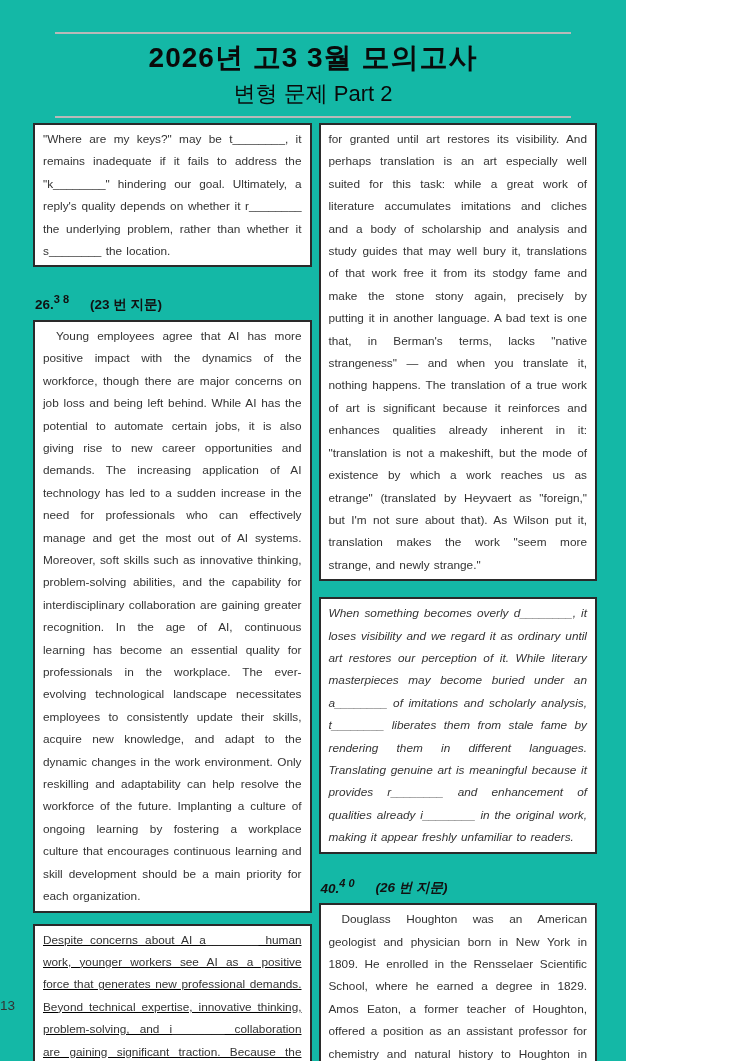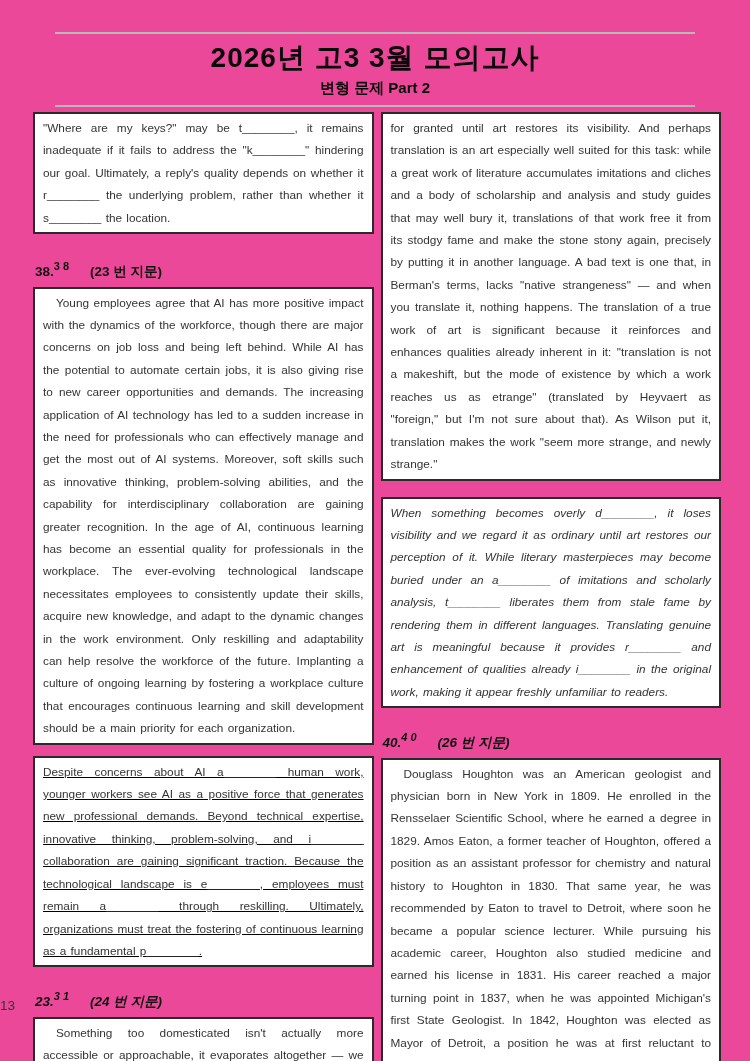--- a/index.html
+++ b/index.html
@@ -1,28 +1,28 @@
 <!DOCTYPE html>
 <html><head>
 <meta charset="utf-8">
 <style>
   html,body{margin:0;padding:0;background:#ffffff;}
   .page{
-    width:750px;height:1061px;position:relative;overflow:hidden;background:#ec4899;
+    width:626px;height:1061px;position:relative;overflow:hidden;background:#14b8a6;
     font-family:"Liberation Sans","DejaVu Sans",sans-serif;
   }
   .rule{border-top:2px solid #b9b9b9;}
   .rule-top{margin:32px 55px 0;}
   .rule-bottom{margin:0 55px;}
   .title{
     margin:5px 0 0;text-align:center;font-size:28px;font-weight:bold;color:#0a0a0a;
     letter-spacing:1px;
   }
   .subtitle{
-    margin:2px 0 7px;text-align:center;font-size:15px;font-weight:bold;color:#0a0a0a;
+    margin:2px 0 7px;text-align:center;font-size:22px;font-weight:normal;color:#0a0a0a;
   }
   .columns{display:flex;gap:7px;padding:5px 29px 0 33px;align-items:flex-start;}
   .col{width:341px;box-sizing:border-box;}
   .pbox{
     border:2px solid #2a2a2a;padding:3px 8px;box-sizing:border-box;background:#fff;
   }
   .ptext{
     margin:0;font-size:11.8px;line-height:22.4px;text-align:justify;color:#333333;
     word-spacing:1px;
   }
@@ -57,21 +57,21 @@
 
   <div class="columns">
 
     <div class="col">
 
       <div class="pbox">
         <p class="ptext">"Where are my keys?" may be t________, it remains inadequate if it fails to address the "k________" hindering our goal. Ultimately, a reply's quality depends on whether it r________ the underlying problem, rather than whether it s________ the location.</p>
       </div>
 
       <div class="qheading">
-        <span class="qnum">38.</span><span class="qsup">38</span><span class="qlabel">(23 번 지문)</span>
+        <span class="qnum">26.</span><span class="qsup">38</span><span class="qlabel">(23 번 지문)</span>
       </div>
 
       <div class="pbox">
         <p class="ptext indent">Young employees agree that AI has more positive impact with the dynamics of the workforce, though there are major concerns on job loss and being left behind. While AI has the potential to automate certain jobs, it is also giving rise to new career opportunities and demands. The increasing application of AI technology has led to a sudden increase in the need for professionals who can effectively manage and get the most out of AI systems. Moreover, soft skills such as innovative thinking, problem-solving abilities, and the capability for interdisciplinary collaboration are gaining greater recognition. In the age of AI, continuous learning has become an essential quality for professionals in the workplace. The ever-evolving technological landscape necessitates employees to consistently update their skills, acquire new knowledge, and adapt to the dynamic changes in the work environment. Only reskilling and adaptability can help resolve the workforce of the future. Implanting a culture of ongoing learning by fostering a workplace culture that encourages continuous learning and skill development should be a main priority for each organization.</p>
       </div>
 
       <div class="pbox mt17">
         <p class="ptext">Despite concerns about AI a________ human work, younger workers see AI as a positive force that generates new professional demands. Beyond technical expertise, innovative thinking, problem-solving, and i________ collaboration are gaining significant traction. Because the technological landscape is e________, employees must remain a________ through reskilling. Ultimately, organizations must treat the fostering of continuous learning as a fundamental p________.</p>
       </div>
 

